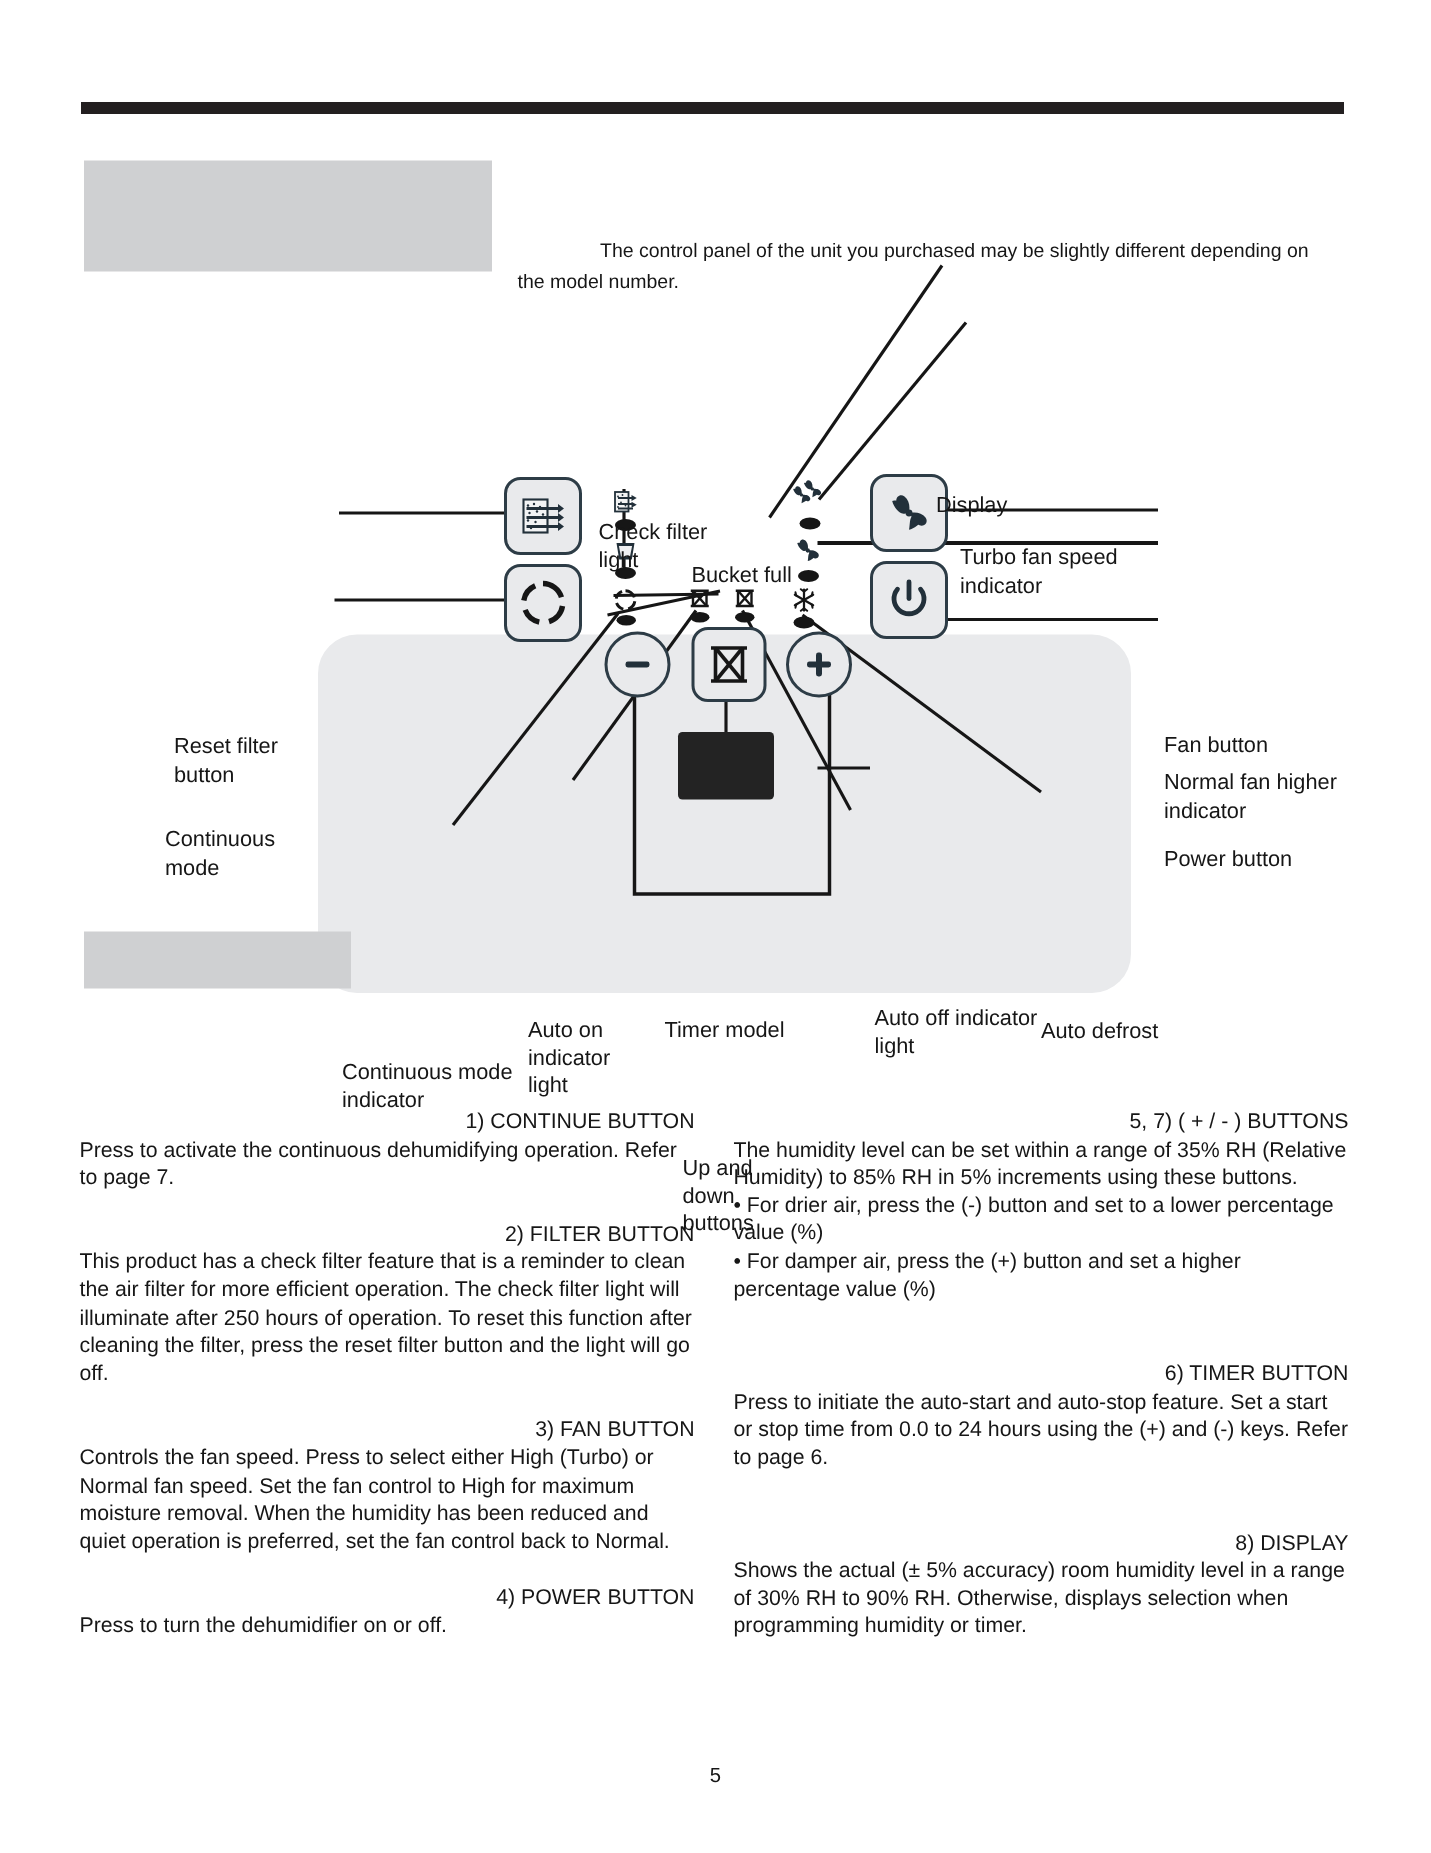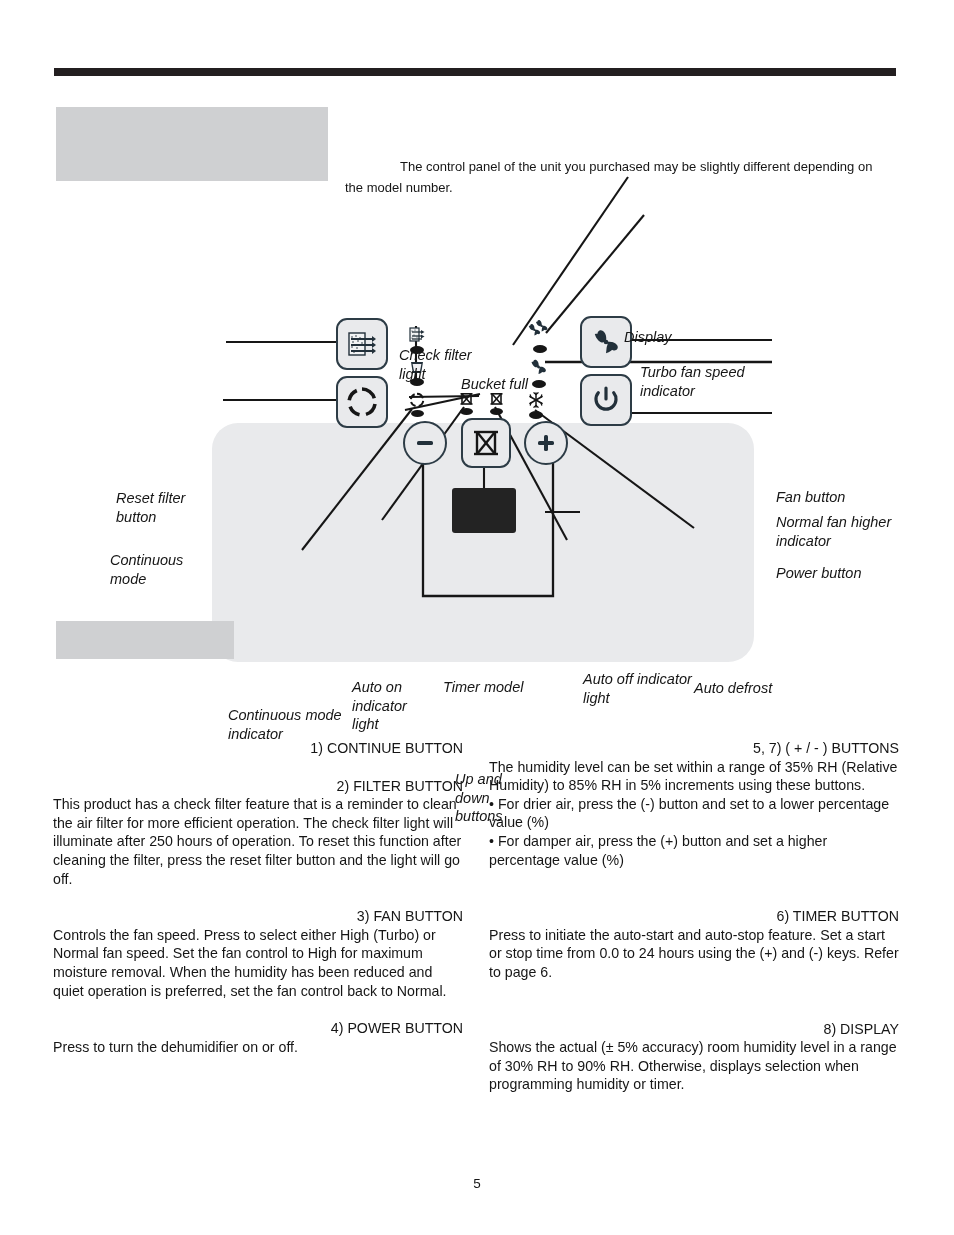--- a/index.html
+++ b/index.html
@@ -66,21 +66,21 @@
   #ind-bucket-full {left:409px;top:200px;}
   #ind-continuous  {left:409px;top:232px;}
   #ind-auto-on     {left:459px;top:232px;}
   #ind-auto-off    {left:489px;top:232px;}
   #ind-turbo       {left:527px;top:158px;}
   #ind-normal      {left:527num;}
   #ind-normal      {left:528px;top:197px;}
   #ind-defrost     {left:528px;top:232px;}
 
   
-  .lbl{font-size:14.5px;line-height:18.5px;font-style:italic;}
+  .lbl{font-size:14.5px;line-height:18.5px;}
   #lbl-check-filter {left:399px;top:186px;width:100px;}
   #lbl-bucket-full  {left:461px;top:215px;width:110px;}
   #lbl-display      {left:624px;top:168px;width:90px;}
   #lbl-turbo        {left:640px;top:203px;width:130px;}
   #lbl-reset-filter {left:116px;top:329px;width:110px;}
   #lbl-continuous   {left:110px;top:391px;width:110px;}
   #lbl-fan          {left:776px;top:328px;width:120px;}
   #lbl-normal       {left:776px;top:353px;width:130px;}
   #lbl-power        {left:776px;top:404px;width:130px;}
   #lbl-cont-ind     {left:228px;top:546px;width:130px;}
@@ -386,20 +386,21 @@
   <div class="abs lbl" id="lbl-updown">Up and down buttons</div>
   <div class="abs lbl" id="lbl-auto-off">Auto off indicator light</div>
   <div class="abs lbl" id="lbl-defrost">Auto defrost</div>
 </div>
 
 <div class="abs grey-box" id="redact-bottom"></div>
 
 <div class="col" id="col-left">
   <div class="sec">
     <h3>1)  CONTINUE BUTTON</h3>
+    <p>Press to activate the continuous dehumidifying operation. Refer to page 7.</p>
   </div>
   <div class="sec">
     <h3>2) FILTER BUTTON</h3>
     <p>This product has a check filter feature that is a reminder to clean the air filter for more efficient operation. The check filter light will illuminate after 250 hours of operation. To reset this function after cleaning the filter, press the reset filter button and the light will go off.</p>
   </div>
   <div class="sec">
     <h3>3) FAN BUTTON</h3>
     <p>Controls the fan speed. Press to select either High (Turbo) or Normal fan speed. Set the fan control to High for maximum moisture removal. When the humidity has been reduced and quiet operation is preferred, set the fan control back to Normal.</p>
   </div>
   <div class="sec">

